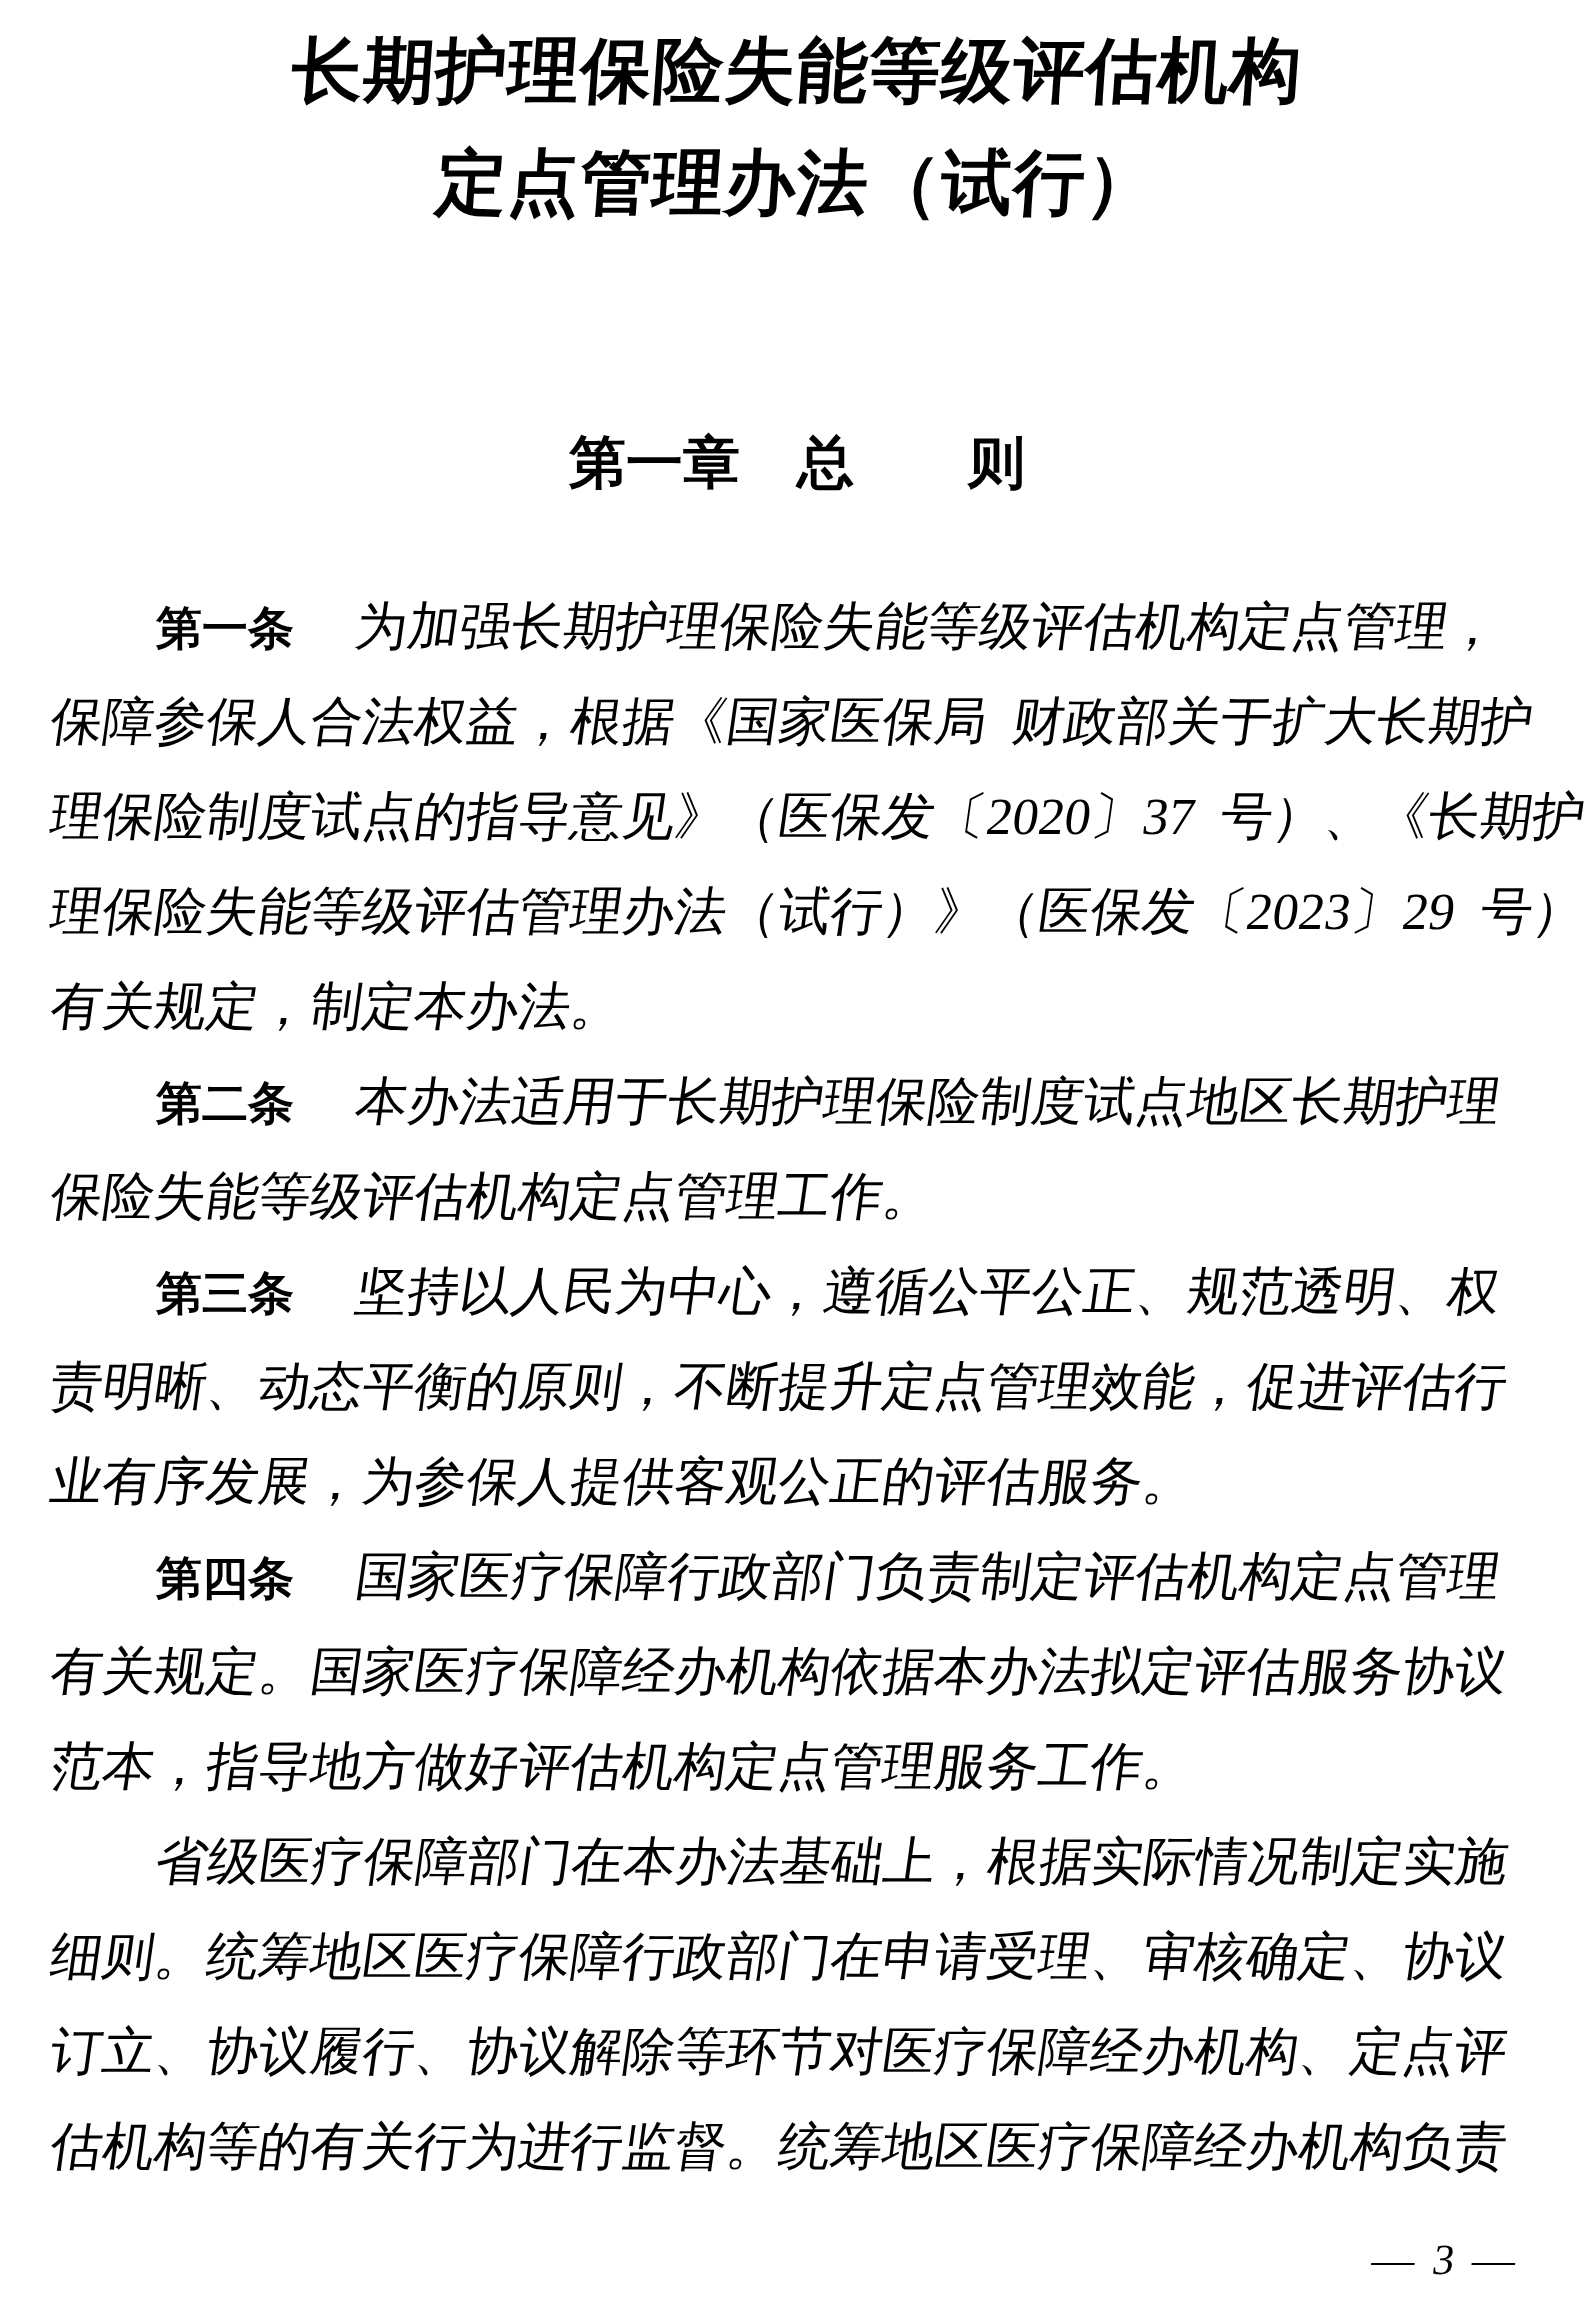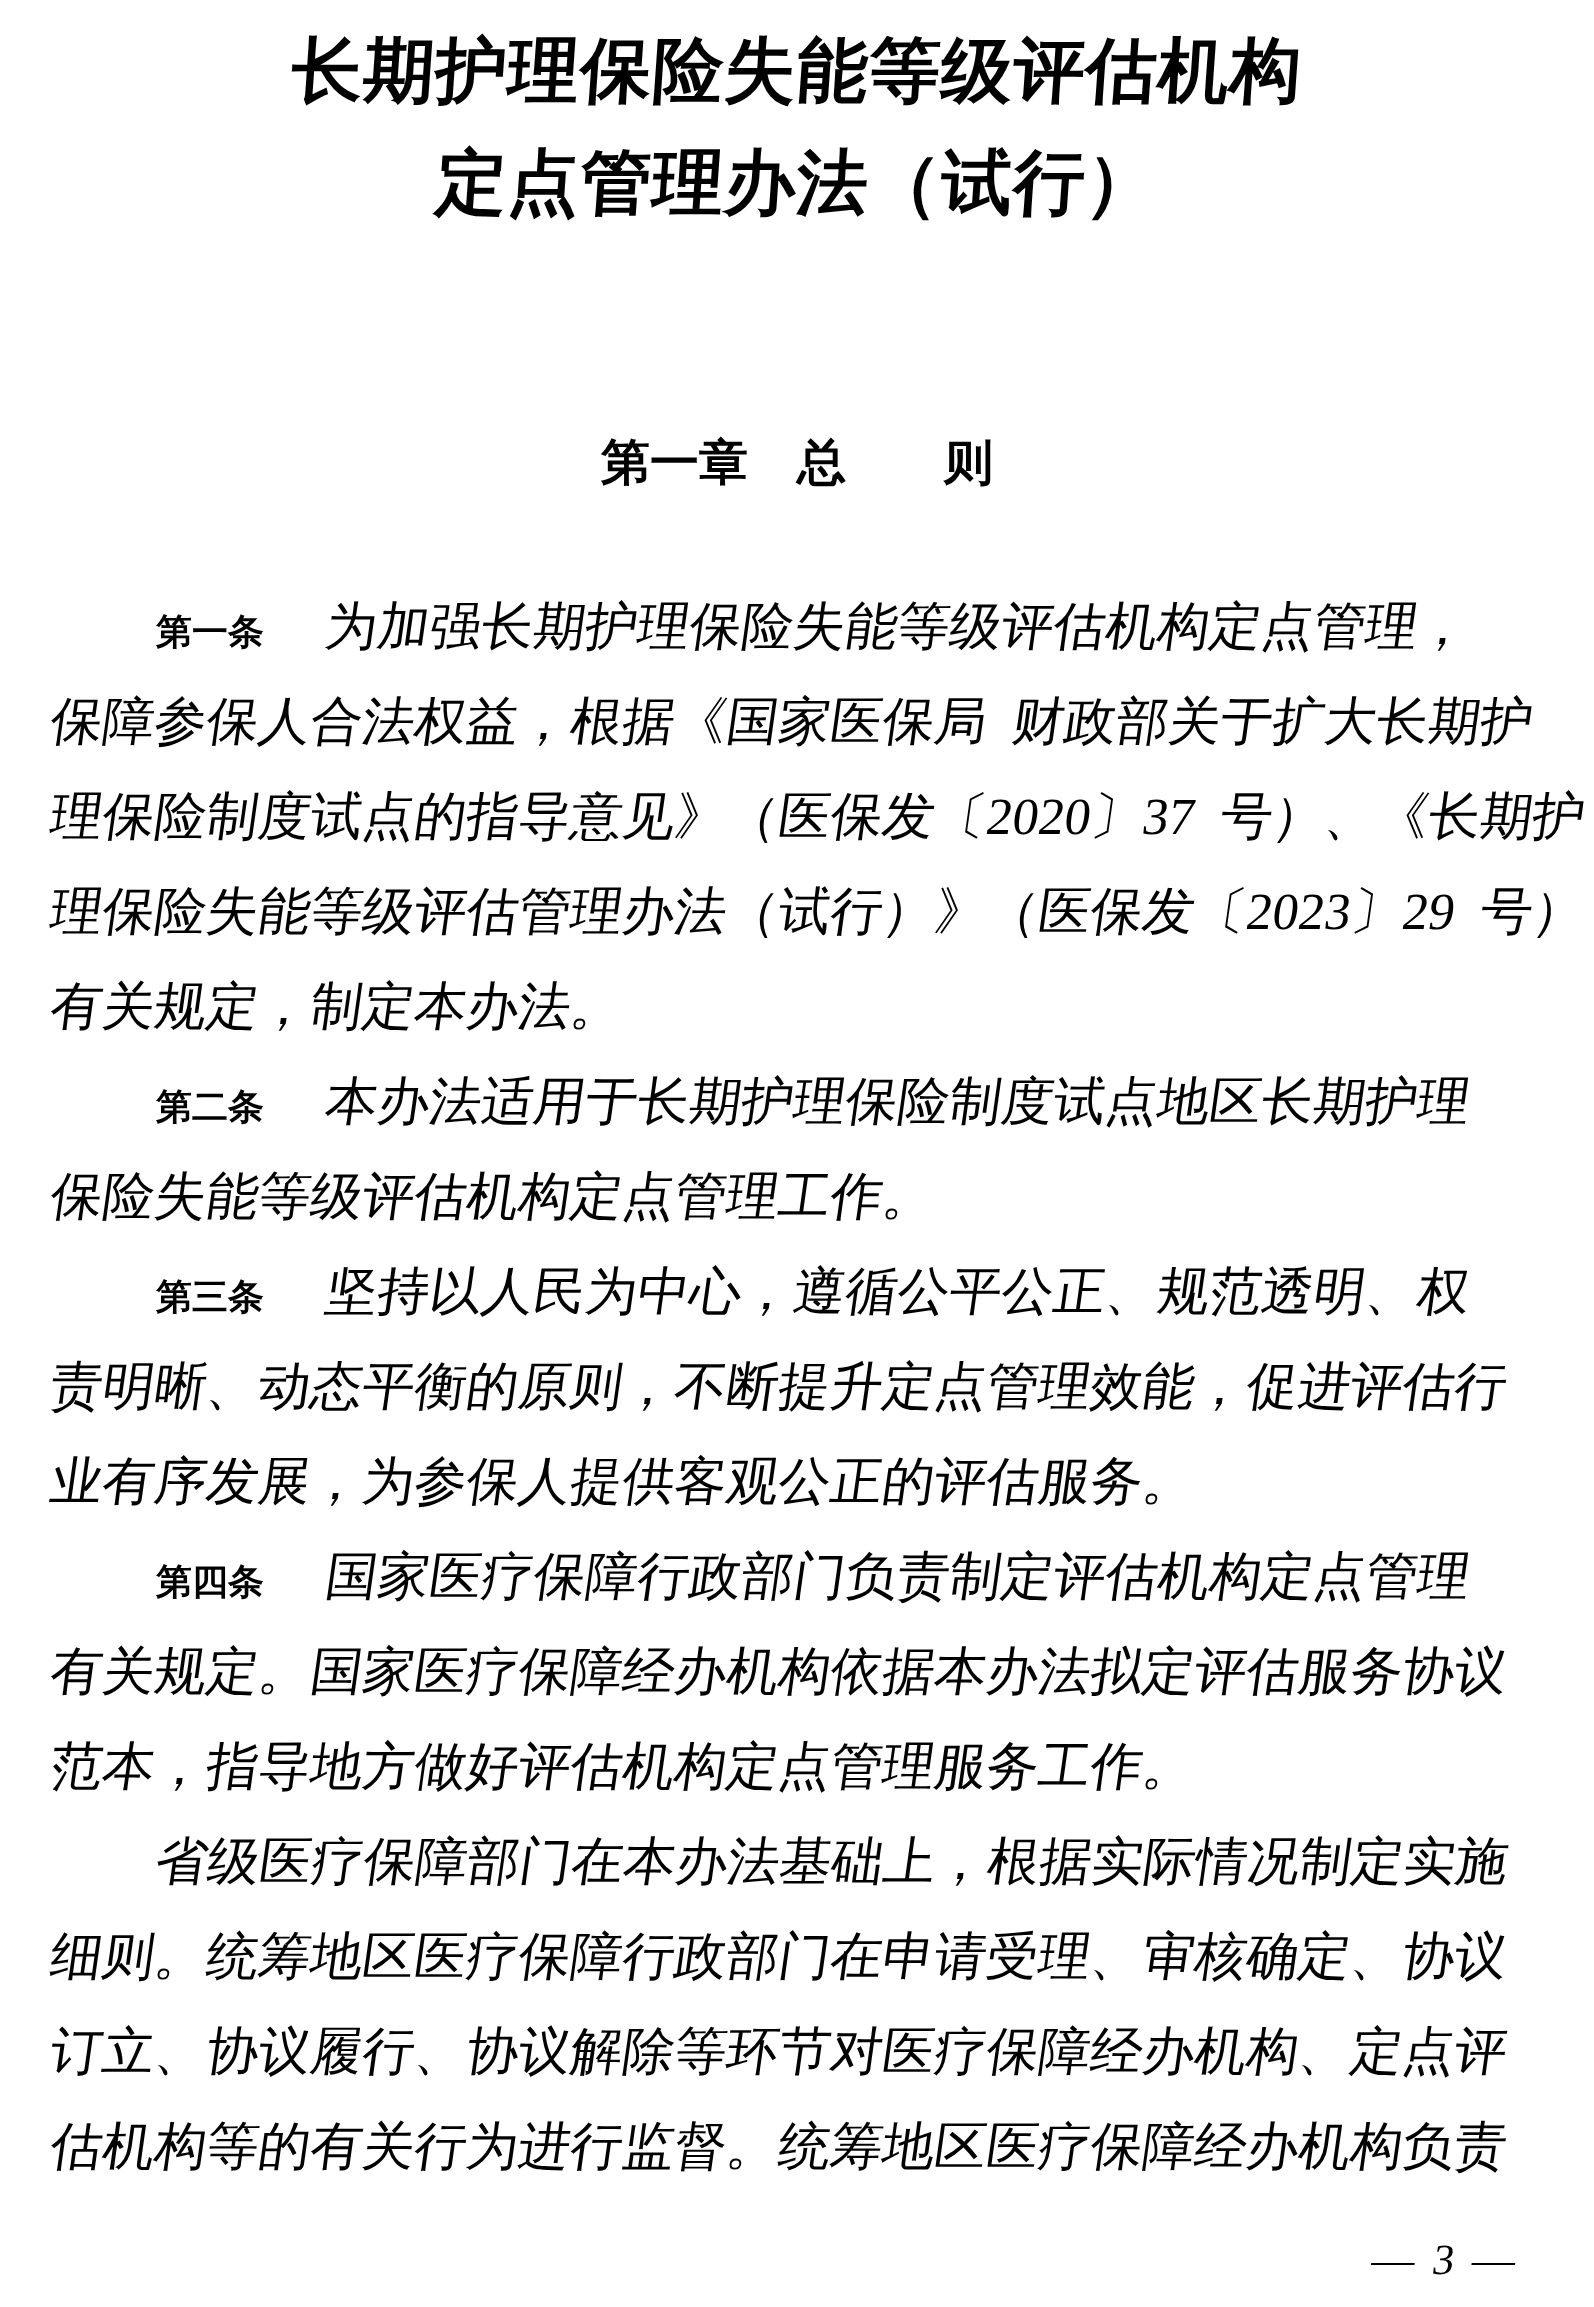--- a/index.html
+++ b/index.html
@@ -28,21 +28,21 @@
     letter-spacing: 1.2px;
   }
   .tline {
     display: block;
     transform: skewX(-4deg);
   }
   
   .chapter {
     margin: 190px 0 0 0;
     text-align: center;
-    font-size: 49px;
+    font-size: 57px;
     line-height: 66px;
     font-weight: bold;
     font-family: "Liberation Sans", sans-serif;
   }
   
   .doc-body {
     margin-top: 84px;
   }
   .line {
     font-size: 52px;
@@ -54,21 +54,21 @@
   .btext {
     display: inline-block;
     transform: skewX(-8deg);
     transform-origin: 50% 50%;
   }
   
   .head {
     display: inline-block;
     font-family: "Liberation Sans", sans-serif;
     font-weight: bold;
-    font-size: 36px;
+    font-size: 46px;
   }
   .head:empty { display: none; }
   .line.para .head {
     margin-left: 105px;   
     margin-right: 49px;   
   }
   .line.indent2 .btext {
     margin-left: 105px;   
   }
   

